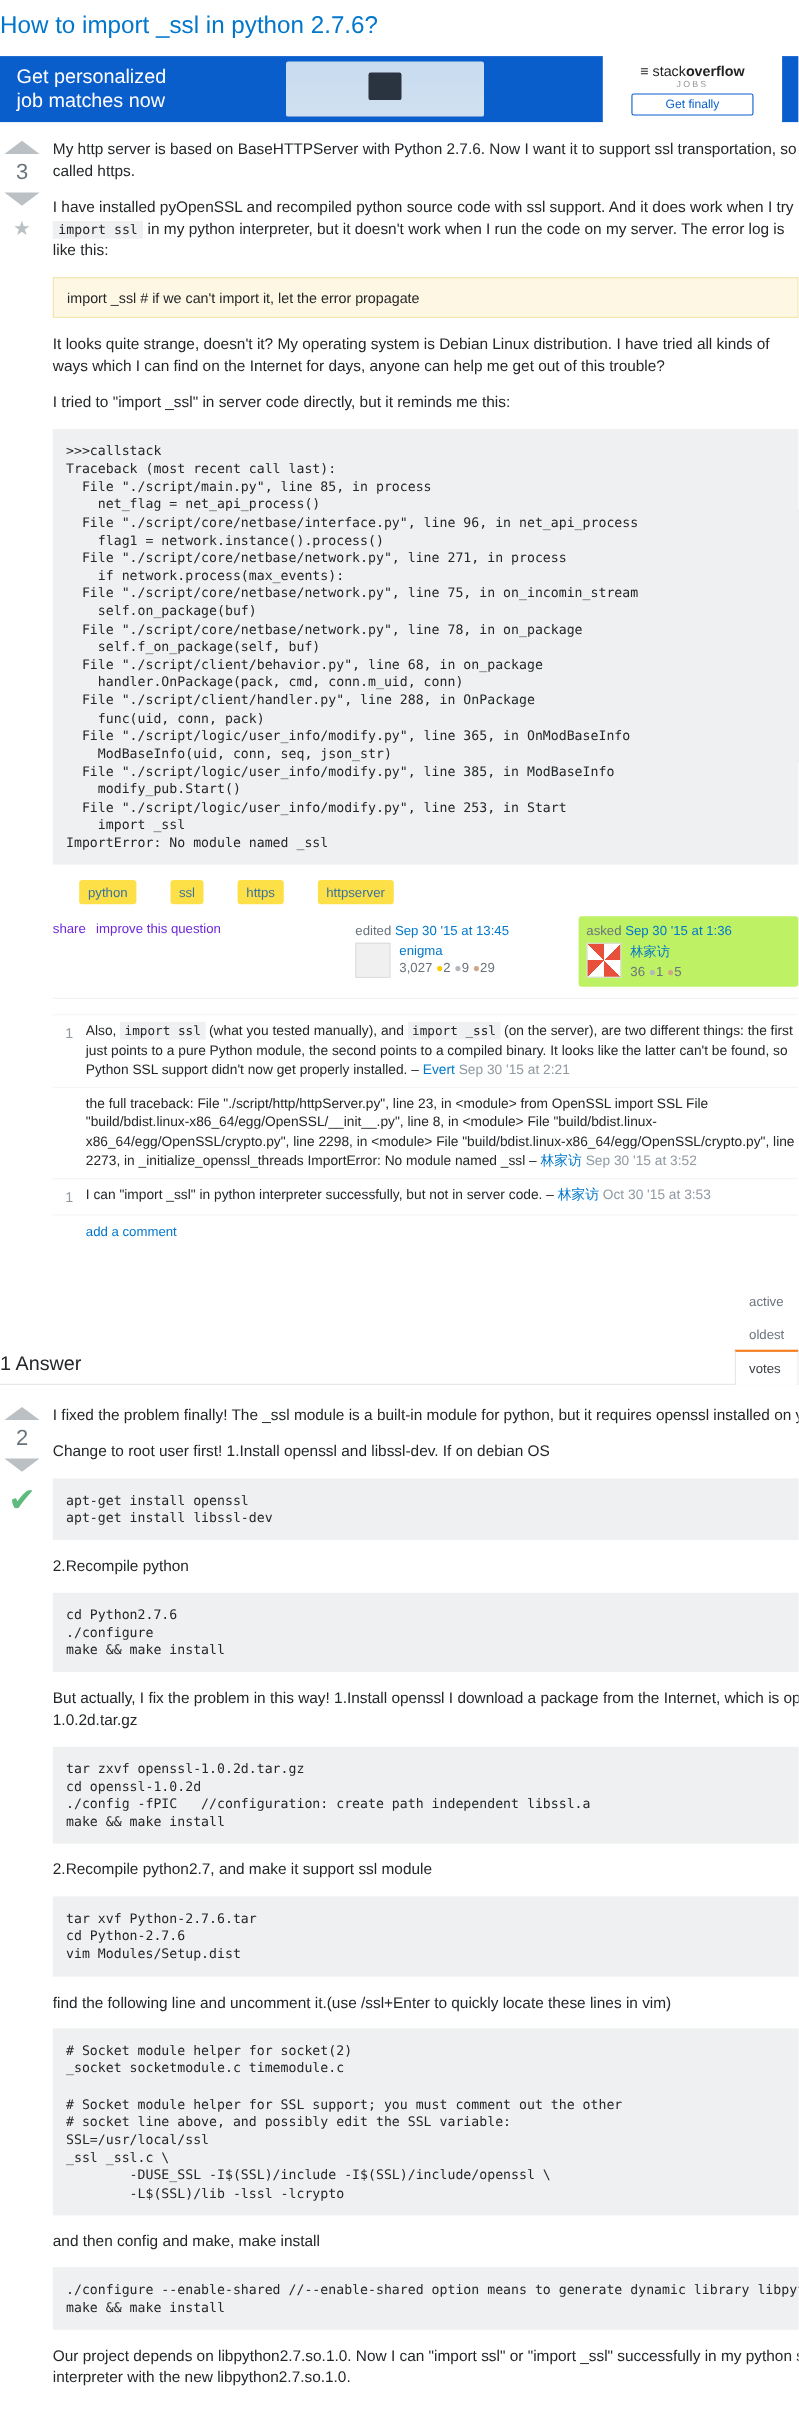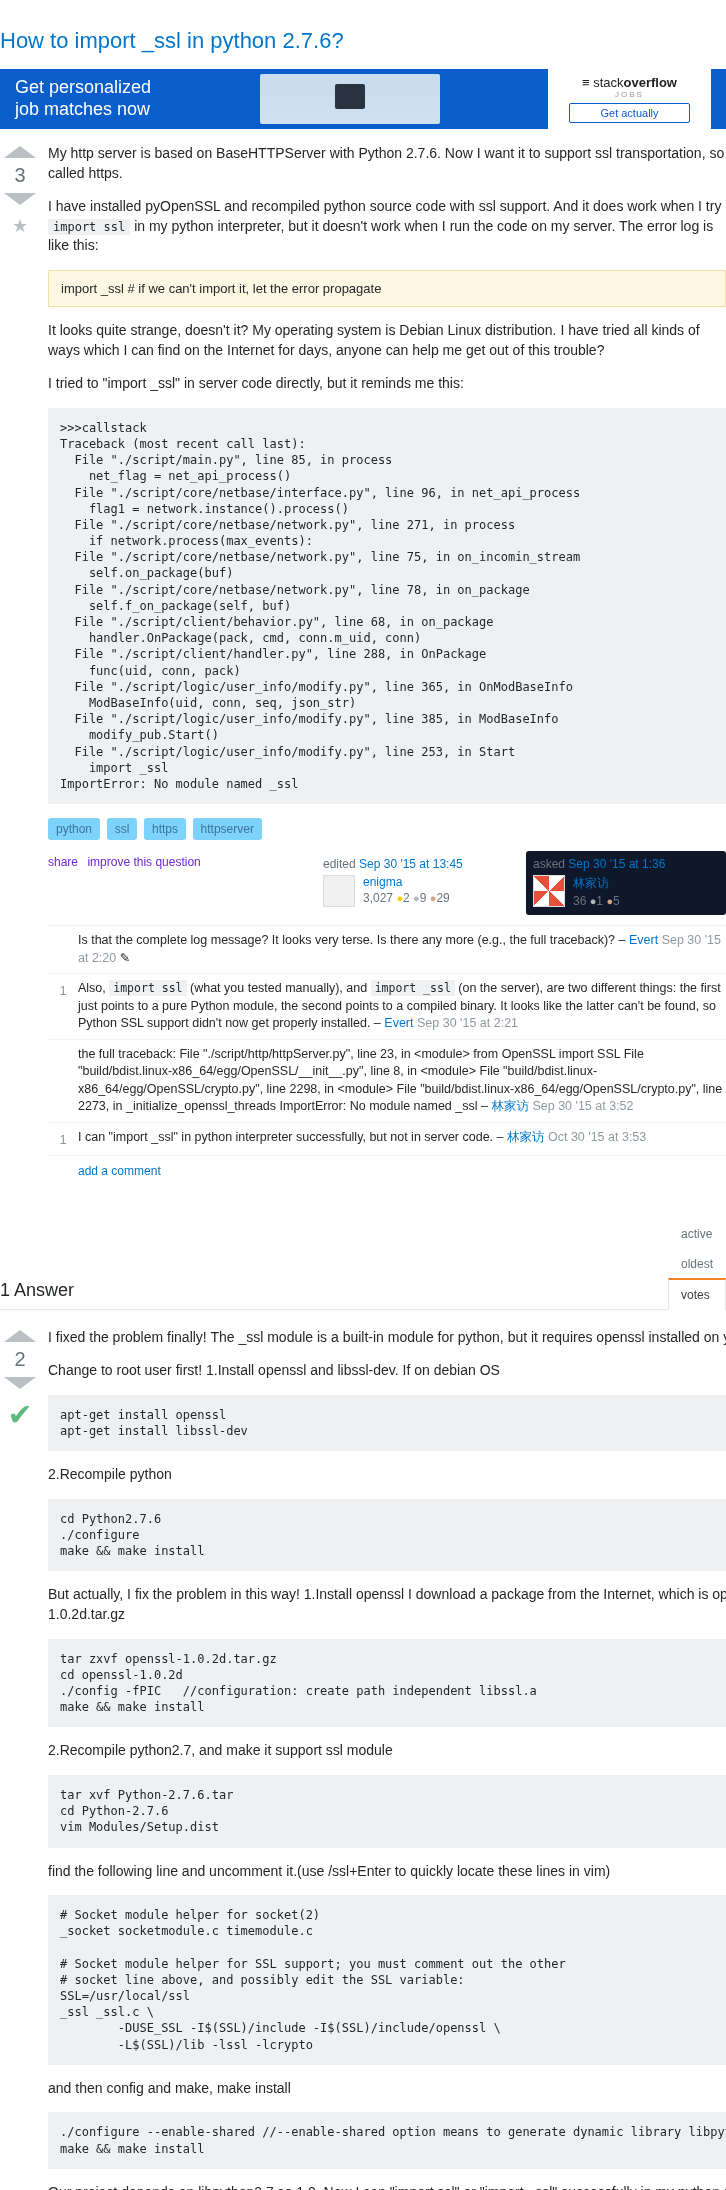--- a/index.html
+++ b/index.html
@@ -1,18 +1,18 @@
 <!DOCTYPE html>
 <html><head>
 <meta charset="utf-8">
 <style>
 * { margin: 0; padding: 0; box-sizing: border-box; }
 body { font-family: Arial, Helvetica, sans-serif; font-size: 13px; color: #242729; width: 726px; background: #fff; }
 a { color: #0077cc; text-decoration: none; cursor: pointer; }
-h1 { font-size: 22px; font-weight: normal; margin: 28px 0 15px; }
+h1 { font-size: 22px; font-weight: normal; margin: 10px 0 15px; }
 .banner { background: #0a5ecc; height: 60px; margin: 0 0 15px; display: flex; align-items: center; justify-content: space-between; padding: 0 15px; color: #fff; position: relative; }
 .banner-left { font-size: 18px; line-height: 1.2; }
 .banner-mid { width: 180px; height: 50px; background: linear-gradient(#c8dcf0, #d0e0f0); border-radius: 2px; position: relative; }
 .banner-mid::before { content: ''; position: absolute; top: 10px; left: 50%; transform: translateX(-50%); width: 30px; height: 25px; background: #2a3340; border-radius: 2px; }
 .banner-right { background: #fff; border-radius: 3px; padding: 8px 12px; text-align: center; width: 163px; }
 .so-logo { font-size: 13px; color: #222; }
 .so-logo b { font-weight: bold; }
 .so-jobs { font-size: 8px; color: #999; letter-spacing: 2px; }
 .get-started { border: 1px solid #0a5ecc; color: #0a5ecc; font-size: 11px; padding: 3px 30px; border-radius: 2px; margin-top: 4px; display: inline-block; }
 .main { display: flex; }
@@ -22,26 +22,26 @@
 .vote-down { border-top: 12px solid #bbc0c4; margin-top: 6px; }
 .vote-count { font-size: 20px; color: #6a737c; margin: 6px 0; }
 .star { color: #bbc0c4; font-size: 18px; margin-top: 10px; cursor: pointer; }
 .accept { color: #5eba7d; font-size: 30px; margin-top: 8px; cursor: pointer; }
 .content { flex: 1; padding-left: 8px; }
 .post p { margin-bottom: 14px; line-height: 1.4; font-size: 14px; }
 code.inline { background: #eff0f1; padding: 1px 5px; font-family: Consolas, Menlo, monospace; font-size: 12px; }
 pre.code { background: #eff0f1; padding: 12px; font-family: Consolas, Menlo, monospace; font-size: 12px; line-height: 1.35; margin-bottom: 14px; overflow-x: auto; white-space: pre; }
 pre.quote { background: #fdf7e3; border: 1px solid #f1e3a8; padding: 10px 12px; margin-bottom: 14px; font-size: 13px; font-family: Arial; }
 .tags { margin: 10px 0 15px; }
-.tag { display: inline-block; background: #7dd3fc; color: #39739d; padding: 4px 8px; font-size: 12px; border-radius: 3px; margin-right: 3px; cursor: pointer; }
+.tag { display: inline-block; background: #fde047; color: #39739d; padding: 4px 8px; font-size: 12px; border-radius: 3px; margin-right: 3px; cursor: pointer; margin-left: 24px; }
 .post-menu { font-size: 12px; color: #848d95; }
 .post-menu a { color: #6d28d9; margin-right: 6px; }
 .sig-row { display: flex; justify-content: flex-end; gap: 10px; margin-top: -18px; }
 .sig { width: 200px; padding: 6px 7px 7px; font-size: 12px; border-radius: 3px; }
-.sig.asker { background: #0f172a; }
+.sig.asker { background: #bef264; }
 .sig-time { color: #6a737c; font-size: 12px; margin-bottom: 4px; }
 .sig-time a { color: #0077cc; }
 .sig-body { display: flex; gap: 8px; }
 .sig-avatar { width: 32px; height: 32px; background: #f0f0f0; border: 1px solid #ddd; flex-shrink: 0; }
 .sig-avatar.id1 { background: repeating-conic-gradient(#fff 0deg 45deg, #e8503c 45deg 90deg); }
 .sig-name { color: #0077cc; }
 .sig-rep { color: #6a737c; font-size: 12px; margin-top: 2px; }
 .badge { font-size: 11px; }
 .badge.gold::before { content: '●'; color: #fc0; }
 .badge.silver::before { content: '●'; color: #b4b8bc; }
@@ -68,21 +68,21 @@
 
 <div class="banner">
   <div class="banner-left">
     <div>Get personalized</div>
     <div>job matches now</div>
   </div>
   <div class="banner-mid"></div>
   <div class="banner-right">
     <div class="so-logo">≡ <span>stack</span><b>overflow</b></div>
     <div class="so-jobs">JOBS</div>
-    <span class="get-started">Get actually</span>
+    <span class="get-started">Get finally</span>
   </div>
 </div>
 
 <div class="main">
   <div class="vote-col">
     <div class="vote-arrow vote-up"></div>
     <div class="vote-count">3</div>
     <div class="vote-arrow vote-down"></div>
     <div class="star">★</div>
   </div>
@@ -145,21 +145,20 @@
               <a class="sig-name">林家访</a>
               <div class="sig-rep"><span>36</span> <span class="badge silver"></span><span>1</span> <span class="badge bronze"></span><span>5</span></div>
             </div>
           </div>
         </div>
       </div>
 
       <div class="comments">
         <div class="comment-row">
           <div class="comment-score"></div>
-          <div class="comment-body"><span>Is that the complete log message? It looks very terse. Is there any more (e.g., the full traceback)?</span> – <a class="user">Evert</a> <span class="date">Sep 30 '15 at 2:20</span> <span>✎</span></div>
         </div>
         <div class="comment-row">
           <div class="comment-score">1</div>
           <div class="comment-body"><span>Also, </span><code>import ssl</code><span> (what you tested manually), and </span><code>import _ssl</code><span> (on the server), are two different things: the first just points to a pure Python module, the second points to a compiled binary. It looks like the latter can't be found, so Python SSL support didn't now get properly installed.</span> – <a class="user">Evert</a> <span class="date">Sep 30 '15 at 2:21</span></div>
         </div>
         <div class="comment-row">
           <div class="comment-score"></div>
           <div class="comment-body"><span>the full traceback: File "./script/http/httpServer.py", line 23, in &lt;module&gt; from OpenSSL import SSL File "build/bdist.linux-x86_64/egg/OpenSSL/__init__.py", line 8, in &lt;module&gt; File "build/bdist.linux-x86_64/egg/OpenSSL/crypto.py", line 2298, in &lt;module&gt; File "build/bdist.linux-x86_64/egg/OpenSSL/crypto.py", line 2273, in _initialize_openssl_threads ImportError: No module named _ssl</span> – <a class="user">林家访</a> <span class="date">Sep 30 '15 at 3:52</span></div>
         </div>
         <div class="comment-row">

